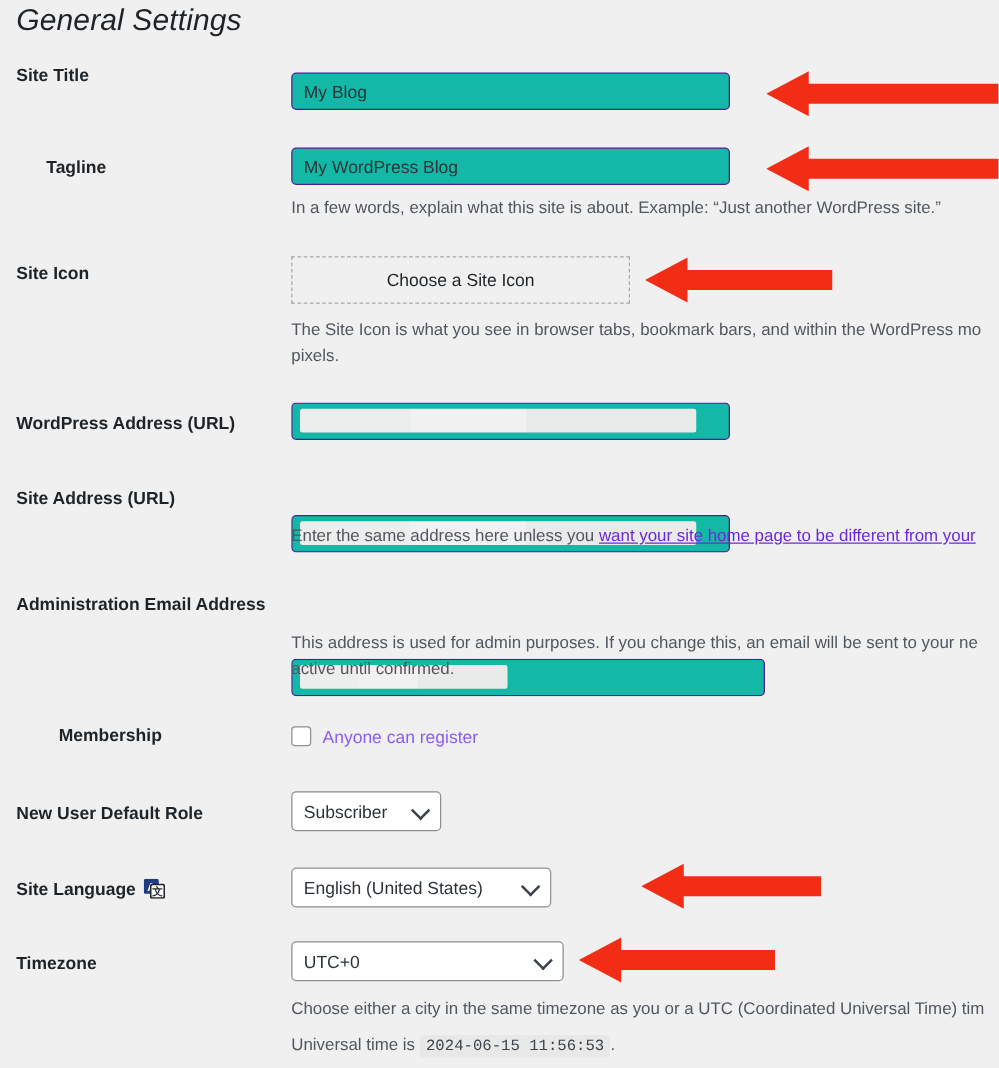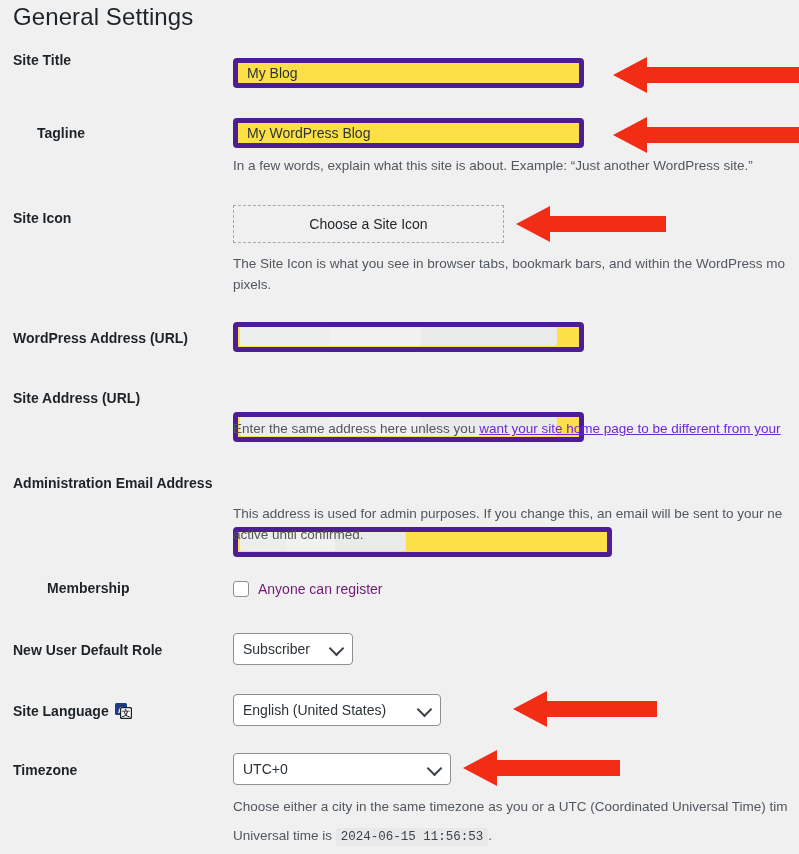--- a/index.html
+++ b/index.html
@@ -27,20 +27,21 @@
   .page-title {
     position: absolute;
     left: 13px;
     top: 2px;
     font-size: 24px;
     font-weight: 400;
     color: #1d2327;
     letter-spacing: 0.1px;
     line-height: 30px;
     margin: 0;
+    font-style: italic;
   }
 
   
   .row-label {
     position: absolute;
     left: 13px;
     font-size: 14px;
     font-weight: bold;
     color: #1d2327;
     line-height: 18px;
@@ -50,22 +51,22 @@
   .field-col {
     position: absolute;
     left: 233px;
   }
 
   
   .text-input {
     box-sizing: border-box;
     width: 351px;
     height: 30px;
-    background: #fde047;
-    border: 5px solid #4c1d95;
+    background: #14b8a6;
+    border: 1px solid #4c1d95;
     border-radius: 4px;
     font-family: "Liberation Sans", sans-serif;
     font-size: 14px;
     color: #2c3338;
     padding: 0 9px;
     line-height: 28px;
     display: block;
     outline: none;
   }
   .text-input.narrow-email { width: 379px; }
@@ -140,21 +141,21 @@
     border: 1px solid #8c8f94;
     border-radius: 3px;
     background: #fff;
     appearance: none;
     -webkit-appearance: none;
     margin: 0;
     cursor: pointer;
   }
   .checkbox-label {
     font-size: 14px;
-    color: #701a75;
+    color: #8b5cf6;
     line-height: 18px;
     cursor: pointer;
   }
 
   
   .wp-select {
     box-sizing: border-box;
     height: 32px;
     background: #ffffff;
     border: 1px solid #8c8f94;

